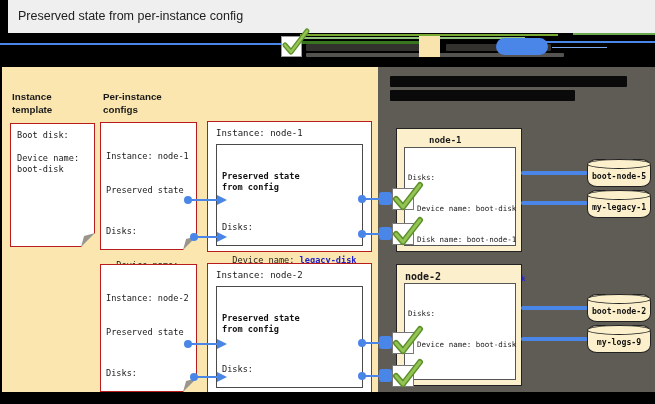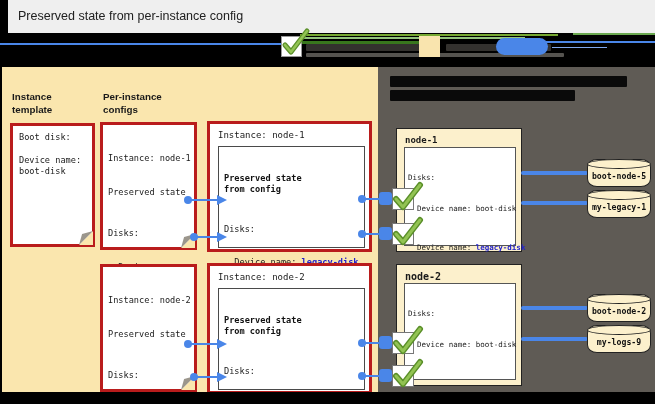--- a/index.html
+++ b/index.html
@@ -16,21 +16,21 @@
   .legend-line{position:absolute;}
   .legend-blob{position:absolute;border-radius:1px;}
   .legend-box{position:absolute;box-sizing:border-box;}
   
   #left-panel{left:2px;top:67px;width:376px;height:325px;background:#fae6ae;}
   #right-panel{left:378px;top:67px;width:277px;height:325px;background:#5f5b55;}
   #bottom-bar{left:0;top:392px;width:655px;height:12px;background:#000;}
   .col-header{font-size:9.8px;font-weight:bold;color:#1a1a1a;line-height:12.5px;}
   .col-header .normal{font-weight:normal;}
   
-  .box{position:absolute;background:#fff;border:3px solid #b91c1c;box-sizing:border-box;}
+  .box{position:absolute;background:#fff;border:1px solid #b91c1c;box-sizing:border-box;}
   .fold-cut{position:absolute;right:-1px;bottom:-1px;width:14px;height:14px;background:#fae6ae;clip-path:polygon(100% 0,100% 100%,0 100%);}
   .fold-flap{position:absolute;right:-1px;bottom:-1px;width:14px;height:14px;background:#9b968c;clip-path:polygon(0 100%,100% 0,22% 22%);}
   .cfg-line{font-size:8.6px;line-height:11.4px;}
   .cfg-pad{padding:5px 0 0 5px;}
   .mt7{margin-top:7px;}
   .mt8{margin-top:8px;}
   .v-blue{color:#2222cc;font-weight:bold;}
   .v-purple{color:#a31bb5;font-weight:bold;}
   .v-bold{font-weight:bold;color:#111;}
   .inner-box{position:absolute;background:#fff;border:1px solid #4a4a4a;box-sizing:border-box;}
@@ -157,25 +157,26 @@
       </div>
     </div>
   </div>
 </div>
 
 <div class="abs" id="right-panel">
   <div class="dark-bar" style="left:12px;top:9px;width:237px;height:11px;"></div>
   <div class="dark-bar" style="left:12px;top:23px;width:185px;height:11px;"></div>
 
   <div class="node-box" style="left:18px;top:61px;width:126px;height:124px;">
-    <div class="mono prewrap" style="font-size:9px;font-weight:bold;padding:6px 0 0 8px;">node-1</div>
+    <div class="mono prewrap" style="font-size:9px;font-weight:bold;padding:6px 0 0 8px;margin-left:24px;">node-1</div>
     <div class="inner-box" style="left:7px;top:18px;width:112px;height:99px;border-color:#555;">
       <div class="mono nd-line prewrap" style="padding:4px 0 0 3px;">
         <div>Disks:</div>
         <div>  Device name: boot-disk</div>
+        <div>  Disk name: boot-node-1</div>
         <div class="mt8"><span>  Device name: </span><span class="v-blue">legacy-disk</span></div>
         <div><span>  Disk name: </span><span class="v-bold">my-legacy-1</span></div>
         <div class="mt8">Metadata:</div>
         <div class="v-purple">  node-id:xyz273</div>
       </div>
     </div>
   </div>
 
   <div class="node-box" style="left:18px;top:197px;width:126px;height:122px;">
     <div class="mono prewrap" style="font-size:10px;font-weight:bold;padding:6px 0 0 8px;">node-2</div>

